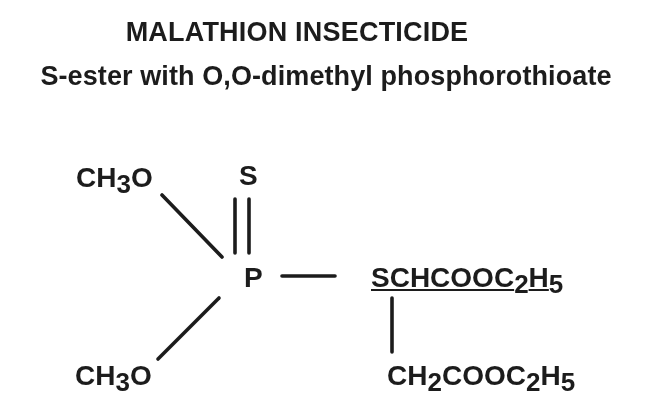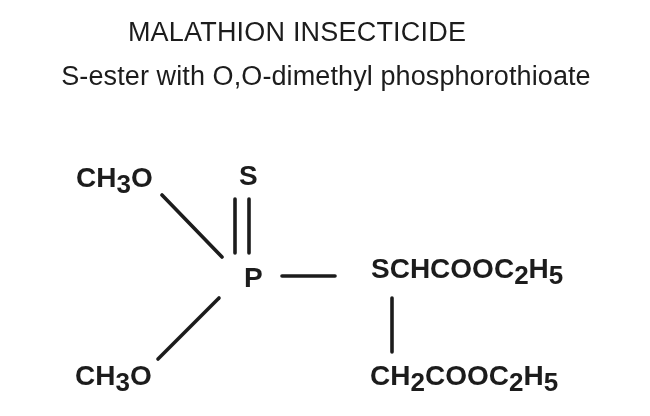--- a/index.html
+++ b/index.html
@@ -14,34 +14,34 @@
     overflow: hidden;
     font-family: "Liberation Sans", "DejaVu Sans", sans-serif;
     color: #1c1c1c;
   }
   .title {
     position: absolute;
     left: 0;
     width: 578px;
     top: 17px;
     text-align: center;
-    font-weight: normal;
+    font-weight: bold;
     font-size: 27px;
     line-height: 30px;
     letter-spacing: 0.2px;
     padding-left: 16px;
     box-sizing: border-box;
   }
   .subtitle {
     position: absolute;
     left: 0;
     width: 650px;
     top: 61px;
     text-align: center;
-    font-weight: normal;
+    font-weight: bold;
     font-size: 27px;
     line-height: 30px;
     letter-spacing: 0.1px;
     padding-left: 2px;
     box-sizing: border-box;
   }
   .atom {
     position: absolute;
     font-weight: bold;
     font-size: 28px;
@@ -89,23 +89,23 @@
 </svg>
 
 <div class="atom" style="left:66px; top:163px;">
   <span>CH</span><span class="sub-small">3</span><span>O</span>
 </div>
 
 <div class="atom" style="left:229px; top:161px;">S</div>
 
 <div class="atom" style="left:234px; top:263px;">P</div>
 
-<div class="atom" style="left:361px; top:254px;">
+<div class="atom" style="left:361px; top:263px;text-decoration:underline;">
   <span>SCHCOOC</span><span class="sub-small">2</span><span>H</span><span class="sub-small">5</span>
 </div>
 
 <div class="atom" style="left:65px; top:361px;">
   <span>CH</span><span class="sub-small">3</span><span>O</span>
 </div>
 
-<div class="atom" style="left:360px; top:361px;text-align:center;">
+<div class="atom" style="left:377px; top:361px;text-align:center;">
   <span>CH</span><span class="sub-small">2</span><span>COOC</span><span class="sub-small">2</span><span>H</span><span class="sub-small">5</span>
 </div>
 
 </body></html>

